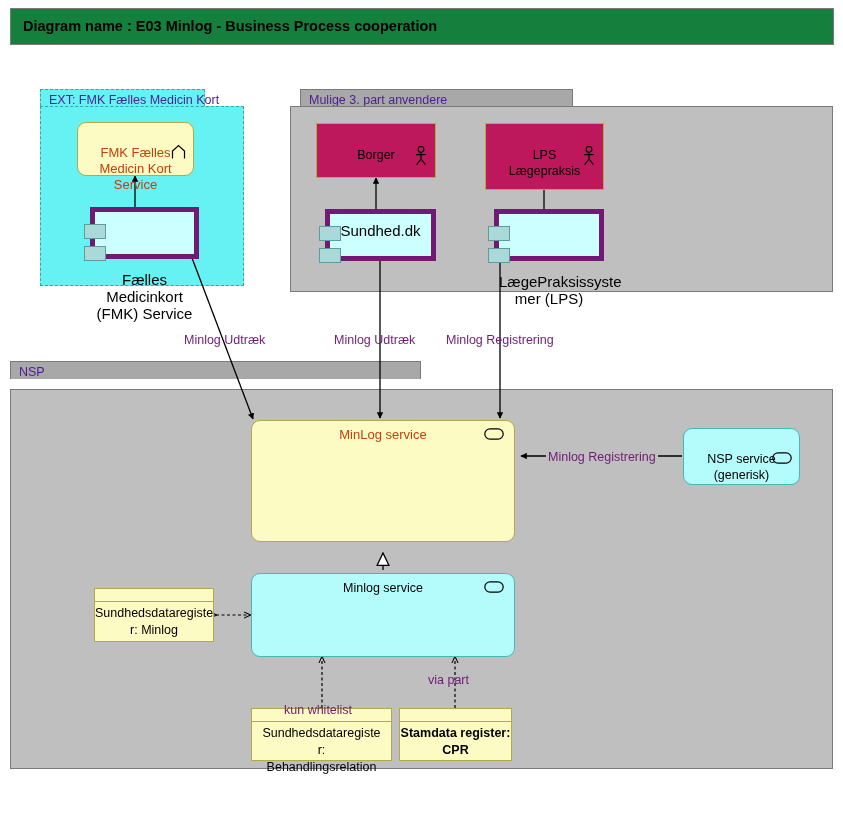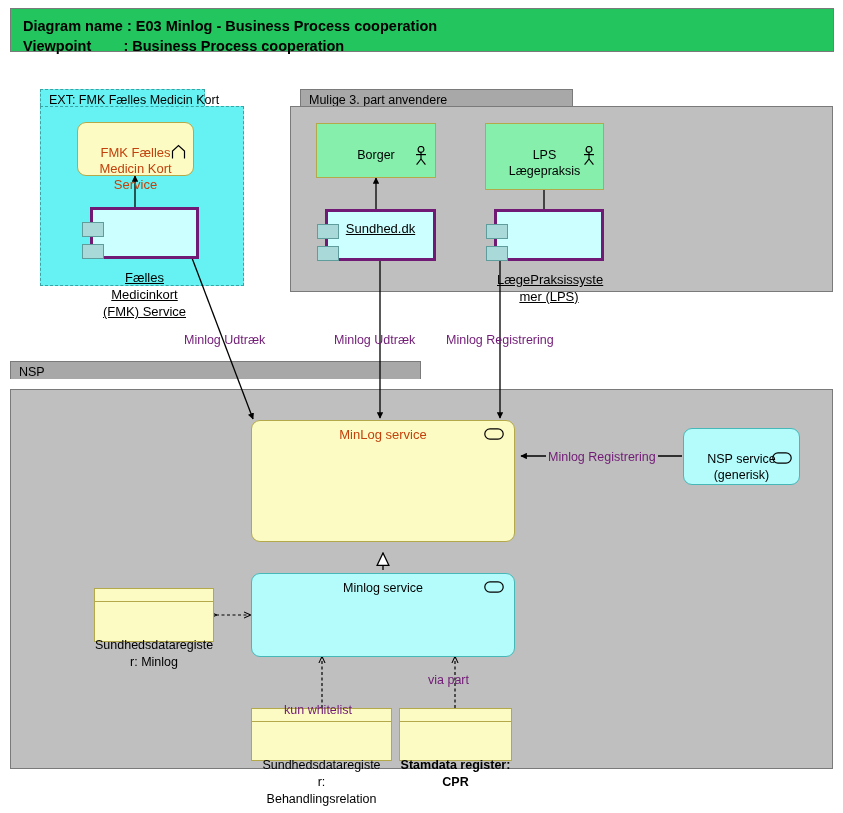--- a/index.html
+++ b/index.html
@@ -16,22 +16,22 @@
     width: 843px;
     height: 813px;
     background: #ffffff;
     overflow: hidden;
   }
 
   
   .title-box {
     position: absolute;
     left: 10px; top: 8px;
-    width: 824px; height: 44px;
-    background: #22c55e;
+    width: 824px; height: 37px;
+    background: #15803d;
     border: 1px solid #7a7a7a;
     box-sizing: border-box;
     padding: 7px 0 6px 12px;
   }
   .title-box .line {
     font-size: 14.5px;
     font-weight: bold;
     color: #000000;
     line-height: 20px;
     white-space: pre;
@@ -39,21 +39,21 @@
 
   
   .group-body {
     position: absolute;
     box-sizing: border-box;
   }
   .group-tab {
     position: absolute;
     box-sizing: border-box;
     font-size: 12.5px;
-    color: #000000;
+    color: #4c1d95;
     padding: 2px 0 0 8px;
     line-height: 16px;
     white-space: nowrap;
   }
   .grey-body {
     background: #bfbfbf;
     border: 1px solid #7a7a7a;
   }
   .grey-tab {
     background: #a8a8a8;
@@ -93,41 +93,40 @@
     font-size: 12.5px;
     color: #000000;
     line-height: 16px;
     padding-top: 6px;
   }
 
   
   .flat-yellow {
     position: absolute;
     box-sizing: border-box;
-    background: #86efac;
+    background: #be185d;
     border: 1px solid #b3a94a;
     text-align: center;
     font-size: 12.5px;
     color: #000000;
     line-height: 16px;
     padding-top: 7px;
   }
 
   
   .component {
     position: absolute;
     box-sizing: border-box;
     background: #ccffff;
-    border: 3px solid #701a75;
-    text-align: center;
-    font-size: 13px;
+    border: 5px solid #701a75;
+    text-align: center;
+    font-size: 15px;
     color: #000000;
     line-height: 17px;
     padding-top: 8px;
-    text-decoration: underline;
   }
   .component .port {
     position: absolute;
     left: -11px;
     width: 22px;
     height: 15px;
     background: #a9d9d9;
     border: 1px solid #5f9c9c;
     box-sizing: border-box;
   }
@@ -146,21 +145,20 @@
     text-align: center;
   }
   .regbox .strip {
     height: 13px;
     border-bottom: 1px solid #b3a94a;
     box-sizing: border-box;
   }
   .regbox .body {
     padding-top: 3px;
     overflow: hidden;
-    margin-top: 32px;
   }
 
   
   .icon {
     position: absolute;
     pointer-events: none;
   }
   .icon svg { display: block; }
 
   
@@ -179,21 +177,20 @@
     pointer-events: none;
   }
 </style>
 </head>
 <body>
 
 <div id="canvas">
 
   <div class="title-box">
     <div class="line">Diagram name : E03 Minlog - Business Process cooperation</div>
-    <div class="line">Viewpoint        : Business Process cooperation</div>
   </div>
 
   <div class="group-tab ext-tab" style="left:40px; top:89px; width:165px; height:17px;">
     <span>EXT: FMK Fælles Medicin Kort</span>
   </div>
   <div class="group-body ext-body" style="left:40px; top:106px; width:204px; height:180px;"></div>
 
   <div class="group-tab grey-tab" style="left:300px; top:89px; width:273px; height:17px;">
     <span>Mulige 3. part anvendere</span>
   </div>

